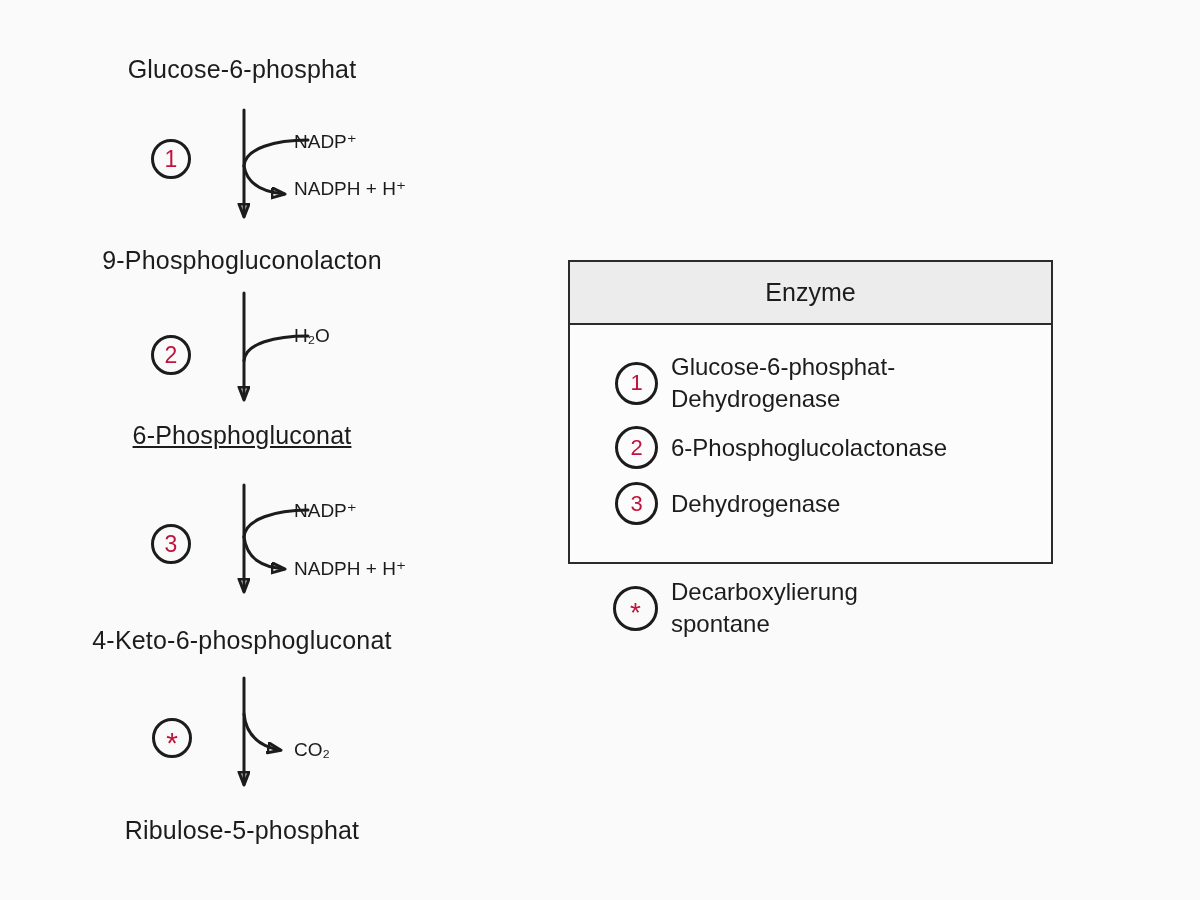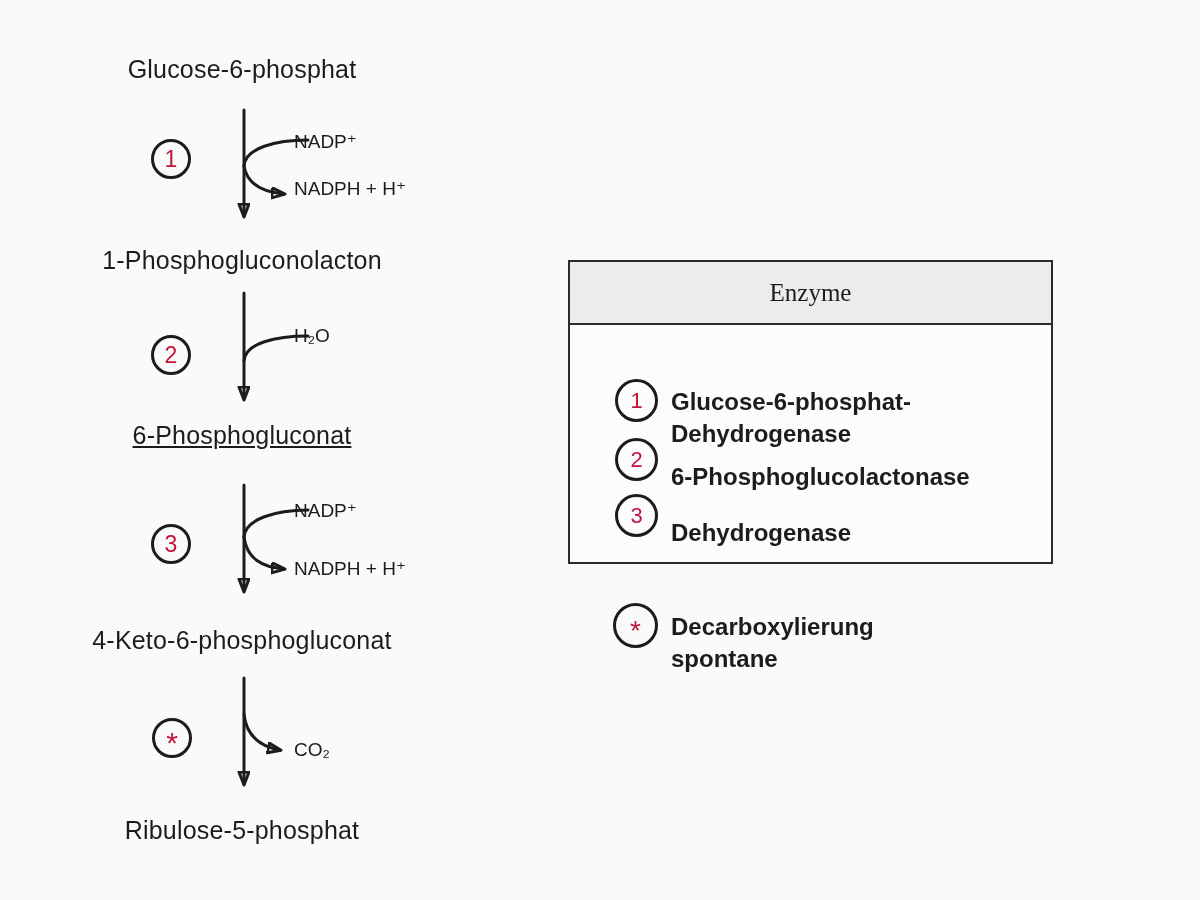--- a/index.html
+++ b/index.html
@@ -79,21 +79,21 @@
     left: 568px; top: 260px;
     width: 485px; height: 304px;
     border: 2px solid #2b2b2b;
     background: #fcfcfc;
   }
   .legend-header {
     height: 63px;
     background: #ececec;
     border-bottom: 2px solid #2b2b2b;
     display: flex; align-items: center; justify-content: center;
-    font-size: 25px; font-weight: 500; font-family: Liberation Serif, serif;
+    font-size: 25px; font-weight: 500;
   }
   .legend-row {
     position: absolute;
     display: flex; align-items: center; gap: 13px;
     white-space: nowrap;
   }
   .lr1 { left: 615px; top: 351px; }
   .lr2 { left: 615px; top: 426px; }
   .lr3 { left: 615px; top: 482px; }
   .lr-foot { left: 613px; top: 576px; }
@@ -102,31 +102,31 @@
     width: 43px; height: 43px;
     border: 3px solid #1c1c1c;
     border-radius: 50%;
     display: flex; align-items: center; justify-content: center;
     font-size: 22px; font-weight: 500;
     color: #c0143c;
     background: transparent;
   }
   .lr-foot .legend-circle { width: 45px; height: 45px; }
   .legend-text {
-    font-size: 24px; font-weight: 700; line-height: 32px; margin-top: 35px;
+    font-size: 24px; font-weight: 400; line-height: 32px;
   }
   .legend-text span { display: block; }
 </style>
 </head>
 <body>
 
 <div class="canvas">
 
   <div class="metabolite m0">Glucose-6-phosphat</div>
-  <div class="metabolite m1">1-Phosphogluconolacton</div>
+  <div class="metabolite m1">9-Phosphogluconolacton</div>
   <div class="metabolite m2">6-Phosphogluconat</div>
   <div class="metabolite m3">4-Keto-6-phosphogluconat</div>
   <div class="metabolite m4">Ribulose-5-phosphat</div>
 
   <svg class="arrow-svg a1" viewBox="0 0 100 122">
     <defs>
       <marker id="ah1" markerUnits="userSpaceOnUse" markerWidth="18" markerHeight="16" refX="13" refY="6" orient="auto">
         <path d="M1 1 L14 6 L1 11 Z" fill="#1c1c1c" stroke="#1c1c1c" stroke-width="1" stroke-linejoin="round"></path>
       </marker>
     </defs>

